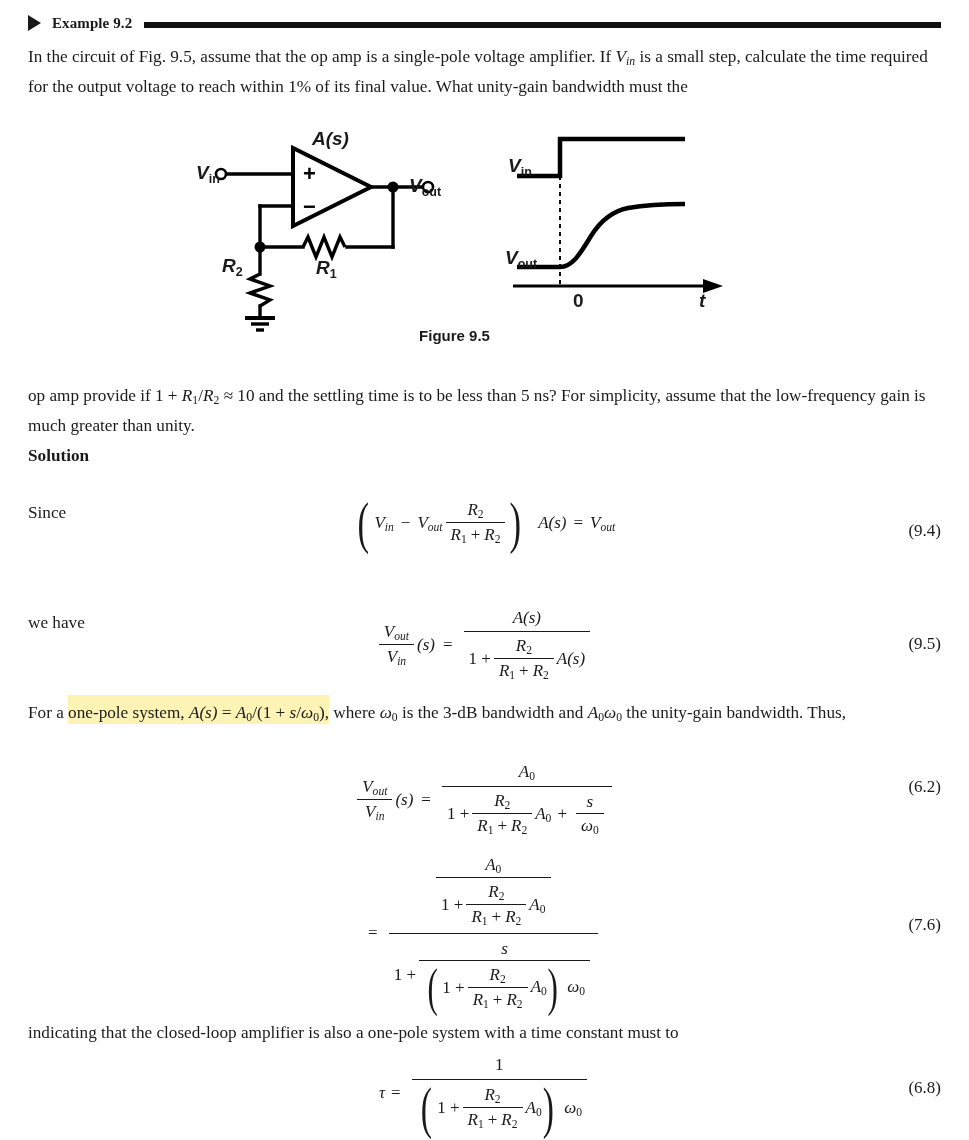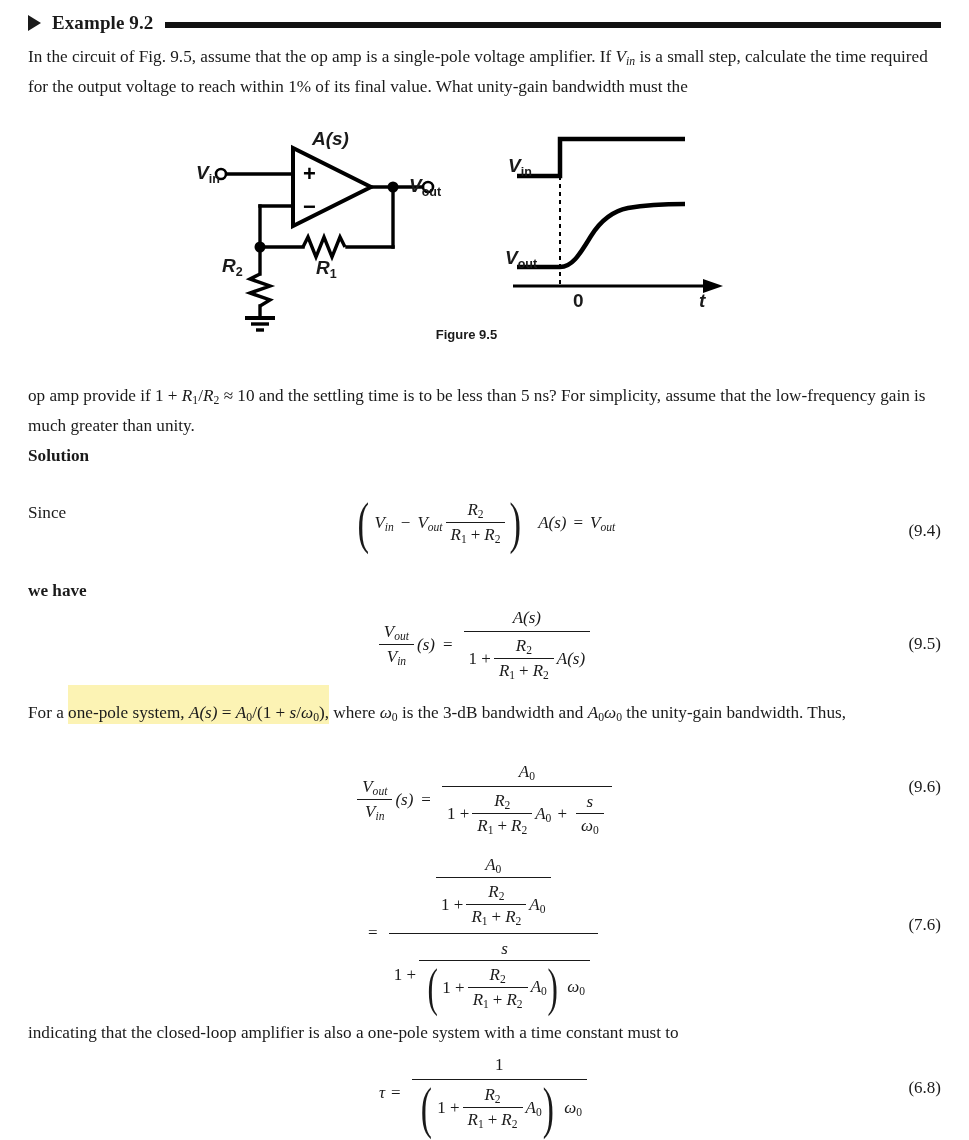--- a/index.html
+++ b/index.html
@@ -30,21 +30,21 @@
     width: 0;
     height: 0;
     border-left: 13px solid #1a1a1a;
     border-top: 8px solid transparent;
     border-bottom: 8px solid transparent;
     margin-right: 11px;
   }
   .example-title {
     font-family: "Liberation Serif", "DejaVu Serif", serif;
     font-weight: bold;
-    font-size: 19px;
+    font-size: 15px;
     letter-spacing: 0.1px;
     white-space: nowrap;
   }
   .header-rule {
     flex: 1;
     height: 6px;
     background: #111111;
     margin-left: 12px;
     margin-top: 4px;
   }
@@ -56,27 +56,27 @@
     line-height: 25px;
     text-align: left;
   }
   .p-intro { left: 28px; top: 44px; width: 918px; }
   .p-after-fig { left: 28px; top: 383px; width: 918px; }
   .p-solution {
     left: 28px; top: 443px; width: 918px;
     font-weight: bold;
   }
   .p-since { left: 28px; top: 500px; width: 918px; }
-  .p-wehave { left: 28px; top: 578px; width: 918px; font-weight: bold; }
+  .p-wehave { left: 28px; top: 610px; width: 918px; }
   .p-onepole { left: 28px; top: 700px; width: 918px; }
   .p-indicating { left: 28px; top: 1020px; width: 918px; }
 
   .hl {
     background: #fcf3b4;
-    padding: 18px 0 2px 0;
+    padding: 8px 0 2px 0;
   }
 
   
   i.v, i.m { font-style: italic; }
   .sub {
     font-size: 0.68em;
     vertical-align: -0.28em;
     font-style: italic;
   }
   .sub-up { font-style: normal; }
@@ -89,23 +89,22 @@
     width: 969px;
     height: 230px;
   }
   .figure-caption {
     position: absolute;
     left: 0;
     top: 327px;
     width: 909px;
     text-align: center;
     font-weight: bold;
-    font-size: 13px;
+    font-size: 15px;
     font-family: "Liberation Sans", "DejaVu Sans", sans-serif;
-    margin-left: 12px;
   }
 
   
   .eq-block {
     position: absolute;
     font-size: 17px;
   }
   .eq-num {
     position: absolute;
     right: 28px;
@@ -319,21 +318,21 @@
           <span style="margin:0 6px;">+</span>
           <span class="frac">
             <span class="num"><i class="v">s</i></span>
             <span class="den"><i class="v">ω</i><span class="sub sub-up">0</span></span>
           </span>
         </span>
       </span>
     </span>
   </div>
 </div>
-<div class="eq-num" style="top:777px;">(9.6)</div>
+<div class="eq-num" style="top:777px;">(6.2)</div>
 
 <div class="eq-block" style="left:0; top:855px; width:969px;">
   <div class="mathrow" style="justify-content:center;">
     <span style="margin-right:8px;">=</span>
     <span class="frac">
 
       <span class="num" style="padding-bottom:4px;">
         <span class="frac">
           <span class="num"><i class="v">A</i><span class="sub sub-up">0</span></span>
           <span class="den" style="padding-top:4px;">

